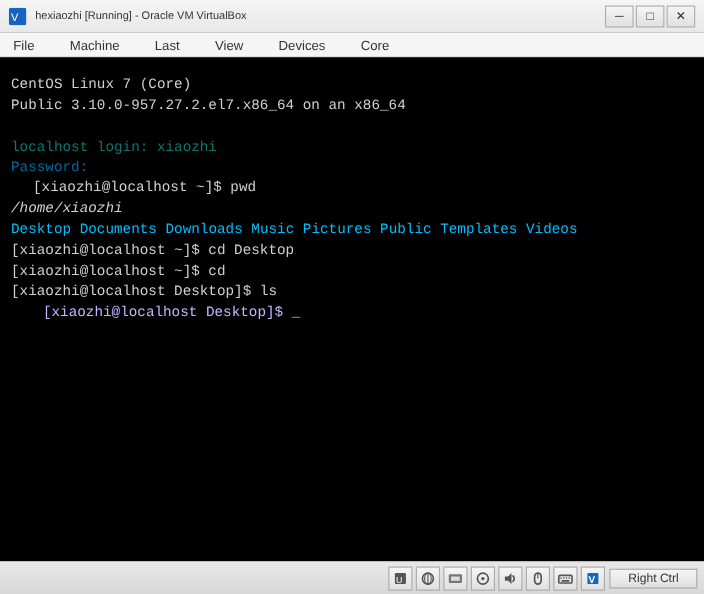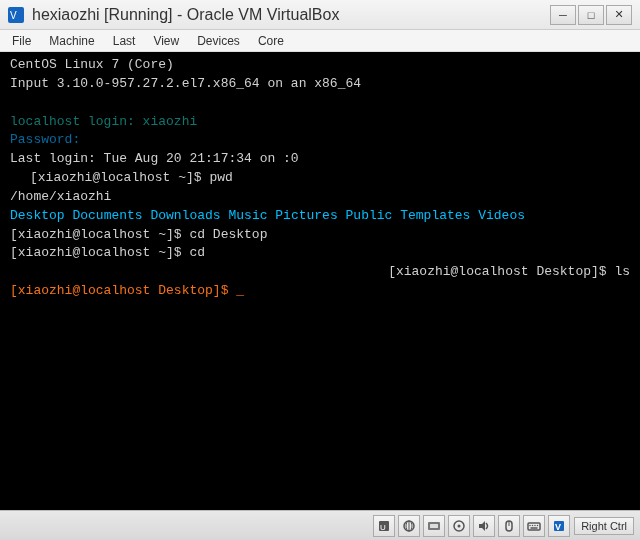--- a/index.html
+++ b/index.html
@@ -19,21 +19,21 @@
     .title-bar-left {
       display: flex;
       align-items: center;
       gap: 8px;
     }
     .title-bar-icon {
       width: 16px;
       height: 16px;
     }
     .title-bar-text {
-      font-size: 16px;
+      font-size: 10px;
       color: #333;
     }
     .title-bar-controls {
       display: flex;
       gap: 2px;
     }
     .tb-btn {
       width: 26px;
       height: 20px;
       border: 1px solid #aaa;
@@ -47,36 +47,36 @@
     }
 
     
     .menu-bar {
       background: #f5f5f5;
       border-bottom: 1px solid #ddd;
       height: 22px;
       display: flex;
       align-items: center;
       padding: 0 4px;
-      gap: 2px;
+      gap: 16px;
     }
     .menu-item {
       padding: 2px 8px;
       font-size: 12px;
       color: #333;
       cursor: pointer;
     }
 
     
     .vm-area {
       background: #000;
       flex: 1;
       height: calc(540px - 30px - 22px - 30px);
       overflow: hidden;
-      padding: 4px 10px;
+      padding: 16px 10px;
       font-family: 'Courier New', Courier, monospace;
       font-size: 13px;
       line-height: 1.45;
       color: #ccc;
     }
 
     
     .status-bar {
       background: linear-gradient(to bottom, #e8e8e8, #d8d8d8);
       border-top: 1px solid #bbb;
@@ -100,21 +100,21 @@
       display: flex;
       align-items: center;
       justify-content: center;
       font-size: 10px;
       color: #333;
       cursor: pointer;
     }
     .right-ctrl {
       font-size: 11px;
       color: #333;
-      padding: 2px 6px;
+      padding: 2px 16px;
       border: 1px solid #aaa;
       background: linear-gradient(to bottom, #f5f5f5, #e0e0e0);
     }
   </style>
 </head>
 <body>
 
 <div class="title-bar">
   <div class="title-bar-left">
     <svg class="title-bar-icon" viewBox="0 0 16 16">
@@ -134,32 +134,31 @@
   <span class="menu-item">File</span>
   <span class="menu-item">Machine</span>
   <span class="menu-item">Last</span>
   <span class="menu-item">View</span>
   <span class="menu-item">Devices</span>
   <span class="menu-item">Core</span>
 </div>
 
 <div class="vm-area" id="terminal">
 <div style="color: rgb(208, 208, 208);">CentOS Linux 7 (Core)</div>
-    <div style="color: rgb(208, 208, 208);">Input 3.10.0-957.27.2.el7.x86_64 on an x86_64</div>
+    <div style="color: rgb(208, 208, 208);">Public 3.10.0-957.27.2.el7.x86_64 on an x86_64</div>
     <div style="color: rgb(208, 208, 208);">&nbsp;</div>
     <div style="color: #0f766e;">localhost login: xiaozhi</div>
     <div style="color: #0369a1;">Password:</div>
-    <div style="color: rgb(208, 208, 208);">Last login: Tue Aug 20 21:17:34 on :0</div>
     <div style="color: rgb(208, 208, 208); margin-left: 20px;">[xiaozhi@localhost ~]$ pwd</div>
-    <div style="color: rgb(208, 208, 208);">/home/xiaozhi</div>
+    <div style="color: rgb(208, 208, 208); font-style: italic;">/home/xiaozhi</div>
     <div><span style="color: rgb(0, 191, 255);">Desktop</span>   <span style="color: rgb(0, 191, 255);">Documents</span>   <span style="color: rgb(0, 191, 255);">Downloads</span>   <span style="color: rgb(0, 191, 255);">Music</span>   <span style="color: rgb(0, 191, 255);">Pictures</span>   <span style="color: rgb(0, 191, 255);">Public</span>   <span style="color: rgb(0, 191, 255);">Templates</span>   <span style="color: rgb(0, 191, 255);">Videos</span></div>
     <div style="color: rgb(208, 208, 208);">[xiaozhi@localhost ~]$ cd Desktop</div>
     <div style="color: rgb(208, 208, 208);">[xiaozhi@localhost ~]$ cd</div>
-    <div style="color: rgb(208, 208, 208); text-align: right;">[xiaozhi@localhost Desktop]$ ls</div>
-    <div style="color: #f97316;">[xiaozhi@localhost Desktop]$ _</div>
+    <div style="color: rgb(208, 208, 208);">[xiaozhi@localhost Desktop]$ ls</div>
+    <div style="color: #c4b5fd; margin-left: 29px;">[xiaozhi@localhost Desktop]$ _</div>
   </div>
 
 <div class="status-bar">
   <div class="status-icons">
 
     <div class="status-icon-box" title="USB">
       <svg width="14" height="14" viewBox="0 0 14 14">
           <rect x="2" y="2" width="10" height="10" rx="1" fill="#555"></rect>
           <text x="3" y="11" font-size="8" fill="white">U</text>
         </svg>

